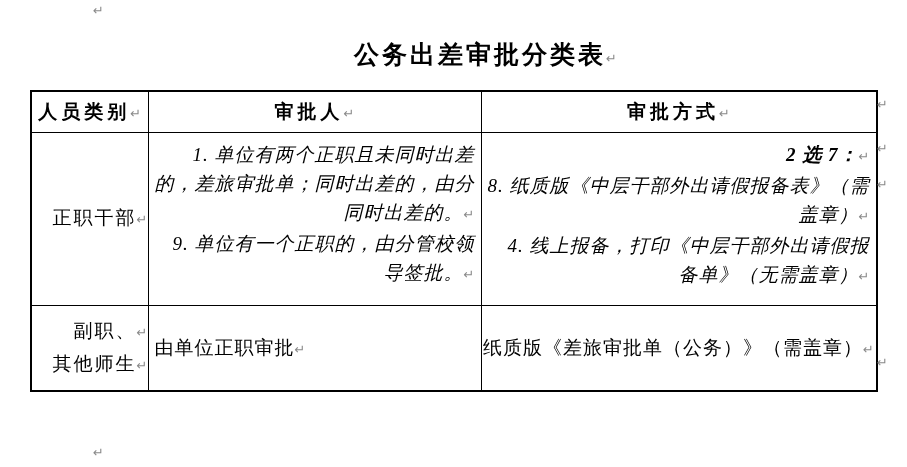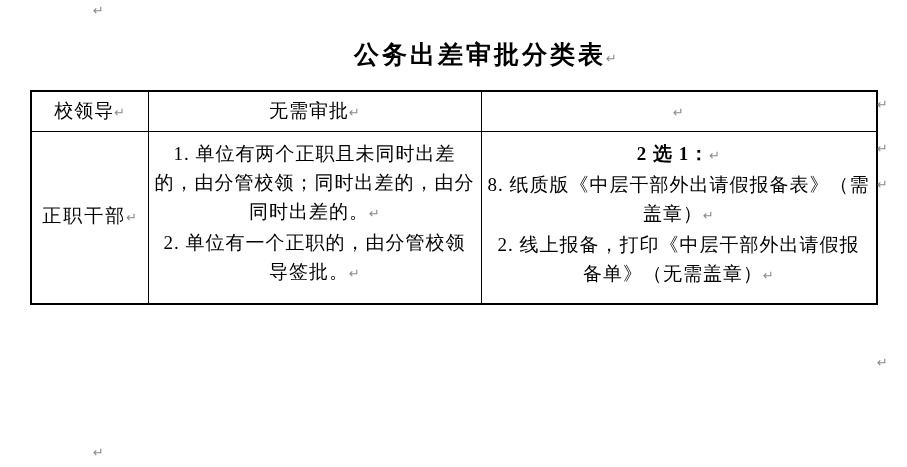--- a/index.html
+++ b/index.html
@@ -17,28 +17,28 @@
     border-collapse:collapse; table-layout:fixed;
     border:2px solid #000;
   }
   .approval th, .approval td {
     border:1px solid #000; padding:0; font-size:19px; overflow:visible;
   }
   .approval th {
     font-weight:bold; letter-spacing:4px; text-align:center; vertical-align:middle;
   }
   td.cat {
-    text-align:center; vertical-align:middle; letter-spacing:2px; line-height:20px;margin-left:36px;
+    text-align:right; vertical-align:middle; letter-spacing:2px; line-height:31px;margin-left:36px;
   }
   td.center {
     text-align:center; vertical-align:middle; letter-spacing:1px;
   }
   td.body {
-    vertical-align:top; text-align:center;
-    padding:7px 6px 0 6px; line-height:29px; letter-spacing:1px;
+    vertical-align:top; text-align:right;
+    padding:7px 6px 0 6px; line-height:29px; letter-spacing:1px;font-style:italic;
   }
   td.leftmid {
     vertical-align:middle; text-align:left; padding-left:6px; letter-spacing:1px;
   }
   .ln { white-space:nowrap; }
   .bold { font-weight:bold; }
   .mark {
     color:#8a8a8a; font-family:"DejaVu Sans",sans-serif;
     font-size:13px; font-weight:normal; letter-spacing:0;
   }
@@ -56,41 +56,49 @@
 
   <div class="doc-title"><span>公务出差审批分类表</span><span class="mark">↵</span></div>
 
   <table class="approval">
     <colgroup>
       <col style="width:117px">
       <col style="width:330px">
       <col style="width:395px">
     </colgroup>
     <tbody>
-    <tr style="height:40px">
-      <td class="center"><span>校领导</span><span class="mark">↵</span></td>
-      <td class="center"><span>无需审批</span><span class="mark">↵</span></td>
-      <td class="center"><span class="mark">↵</span></td>
+        <tr style="height:41px">
+      <th><span>人员类别</span><span class="mark">↵</span></th>
+      <th><span>审批人</span><span class="mark">↵</span></th>
+      <th><span>审批方式</span><span class="mark">↵</span></th>
     </tr>
     <tr style="height:173px">
       <td class="cat"><span>正职干部</span><span class="mark">↵</span></td>
       <td class="body">
         <div class="ln"><span>1. 单位有两个正职且未同时出差</span></div>
-        <div class="ln"><span>的，由分管校领；同时出差的，由分</span></div>
+        <div class="ln"><span>的，差旅审批单；同时出差的，由分</span></div>
         <div class="ln"><span>同时出差的。</span><span class="mark">↵</span></div>
-        <div class="ln"><span>2. 单位有一个正职的，由分管校领</span></div>
+        <div class="ln"><span>9. 单位有一个正职的，由分管校领</span></div>
         <div class="ln"><span>导签批。</span><span class="mark">↵</span></div>
       </td>
       <td class="body">
-        <div class="ln bold"><span>2 选 1：</span><span class="mark">↵</span></div>
+        <div class="ln bold"><span>2 选 7：</span><span class="mark">↵</span></div>
         <div class="ln"><span>8. 纸质版《中层干部外出请假报备表》（需</span></div>
         <div class="ln"><span>盖章）</span><span class="mark">↵</span></div>
-        <div class="ln"><span>2. 线上报备，打印《中层干部外出请假报</span></div>
+        <div class="ln"><span>4. 线上报备，打印《中层干部外出请假报</span></div>
         <div class="ln"><span>备单》（无需盖章）</span><span class="mark">↵</span></div>
       </td>
+    </tr>
+    <tr style="height:86px">
+      <td class="cat">
+        <div class="ln"><span>副职、</span><span class="mark">↵</span></div>
+        <div class="ln"><span>其他师生</span><span class="mark">↵</span></div>
+      </td>
+      <td class="leftmid"><span>由单位正职审批</span><span class="mark">↵</span></td>
+      <td class="center"><span>纸质版《差旅审批单（公务）》（需盖章）</span><span class="mark">↵</span></td>
     </tr>
   </tbody>
     </table>
 
   <span class="abs-mark" style="left:877px; top:97px;">↵</span>
   <span class="abs-mark" style="left:877px; top:141px;">↵</span>
   <span class="abs-mark" style="left:877px; top:177px;">↵</span>
   <span class="abs-mark" style="left:877px; top:355px;">↵</span>
 
   <span class="abs-mark" style="left:93px; top:445px;">↵</span>

